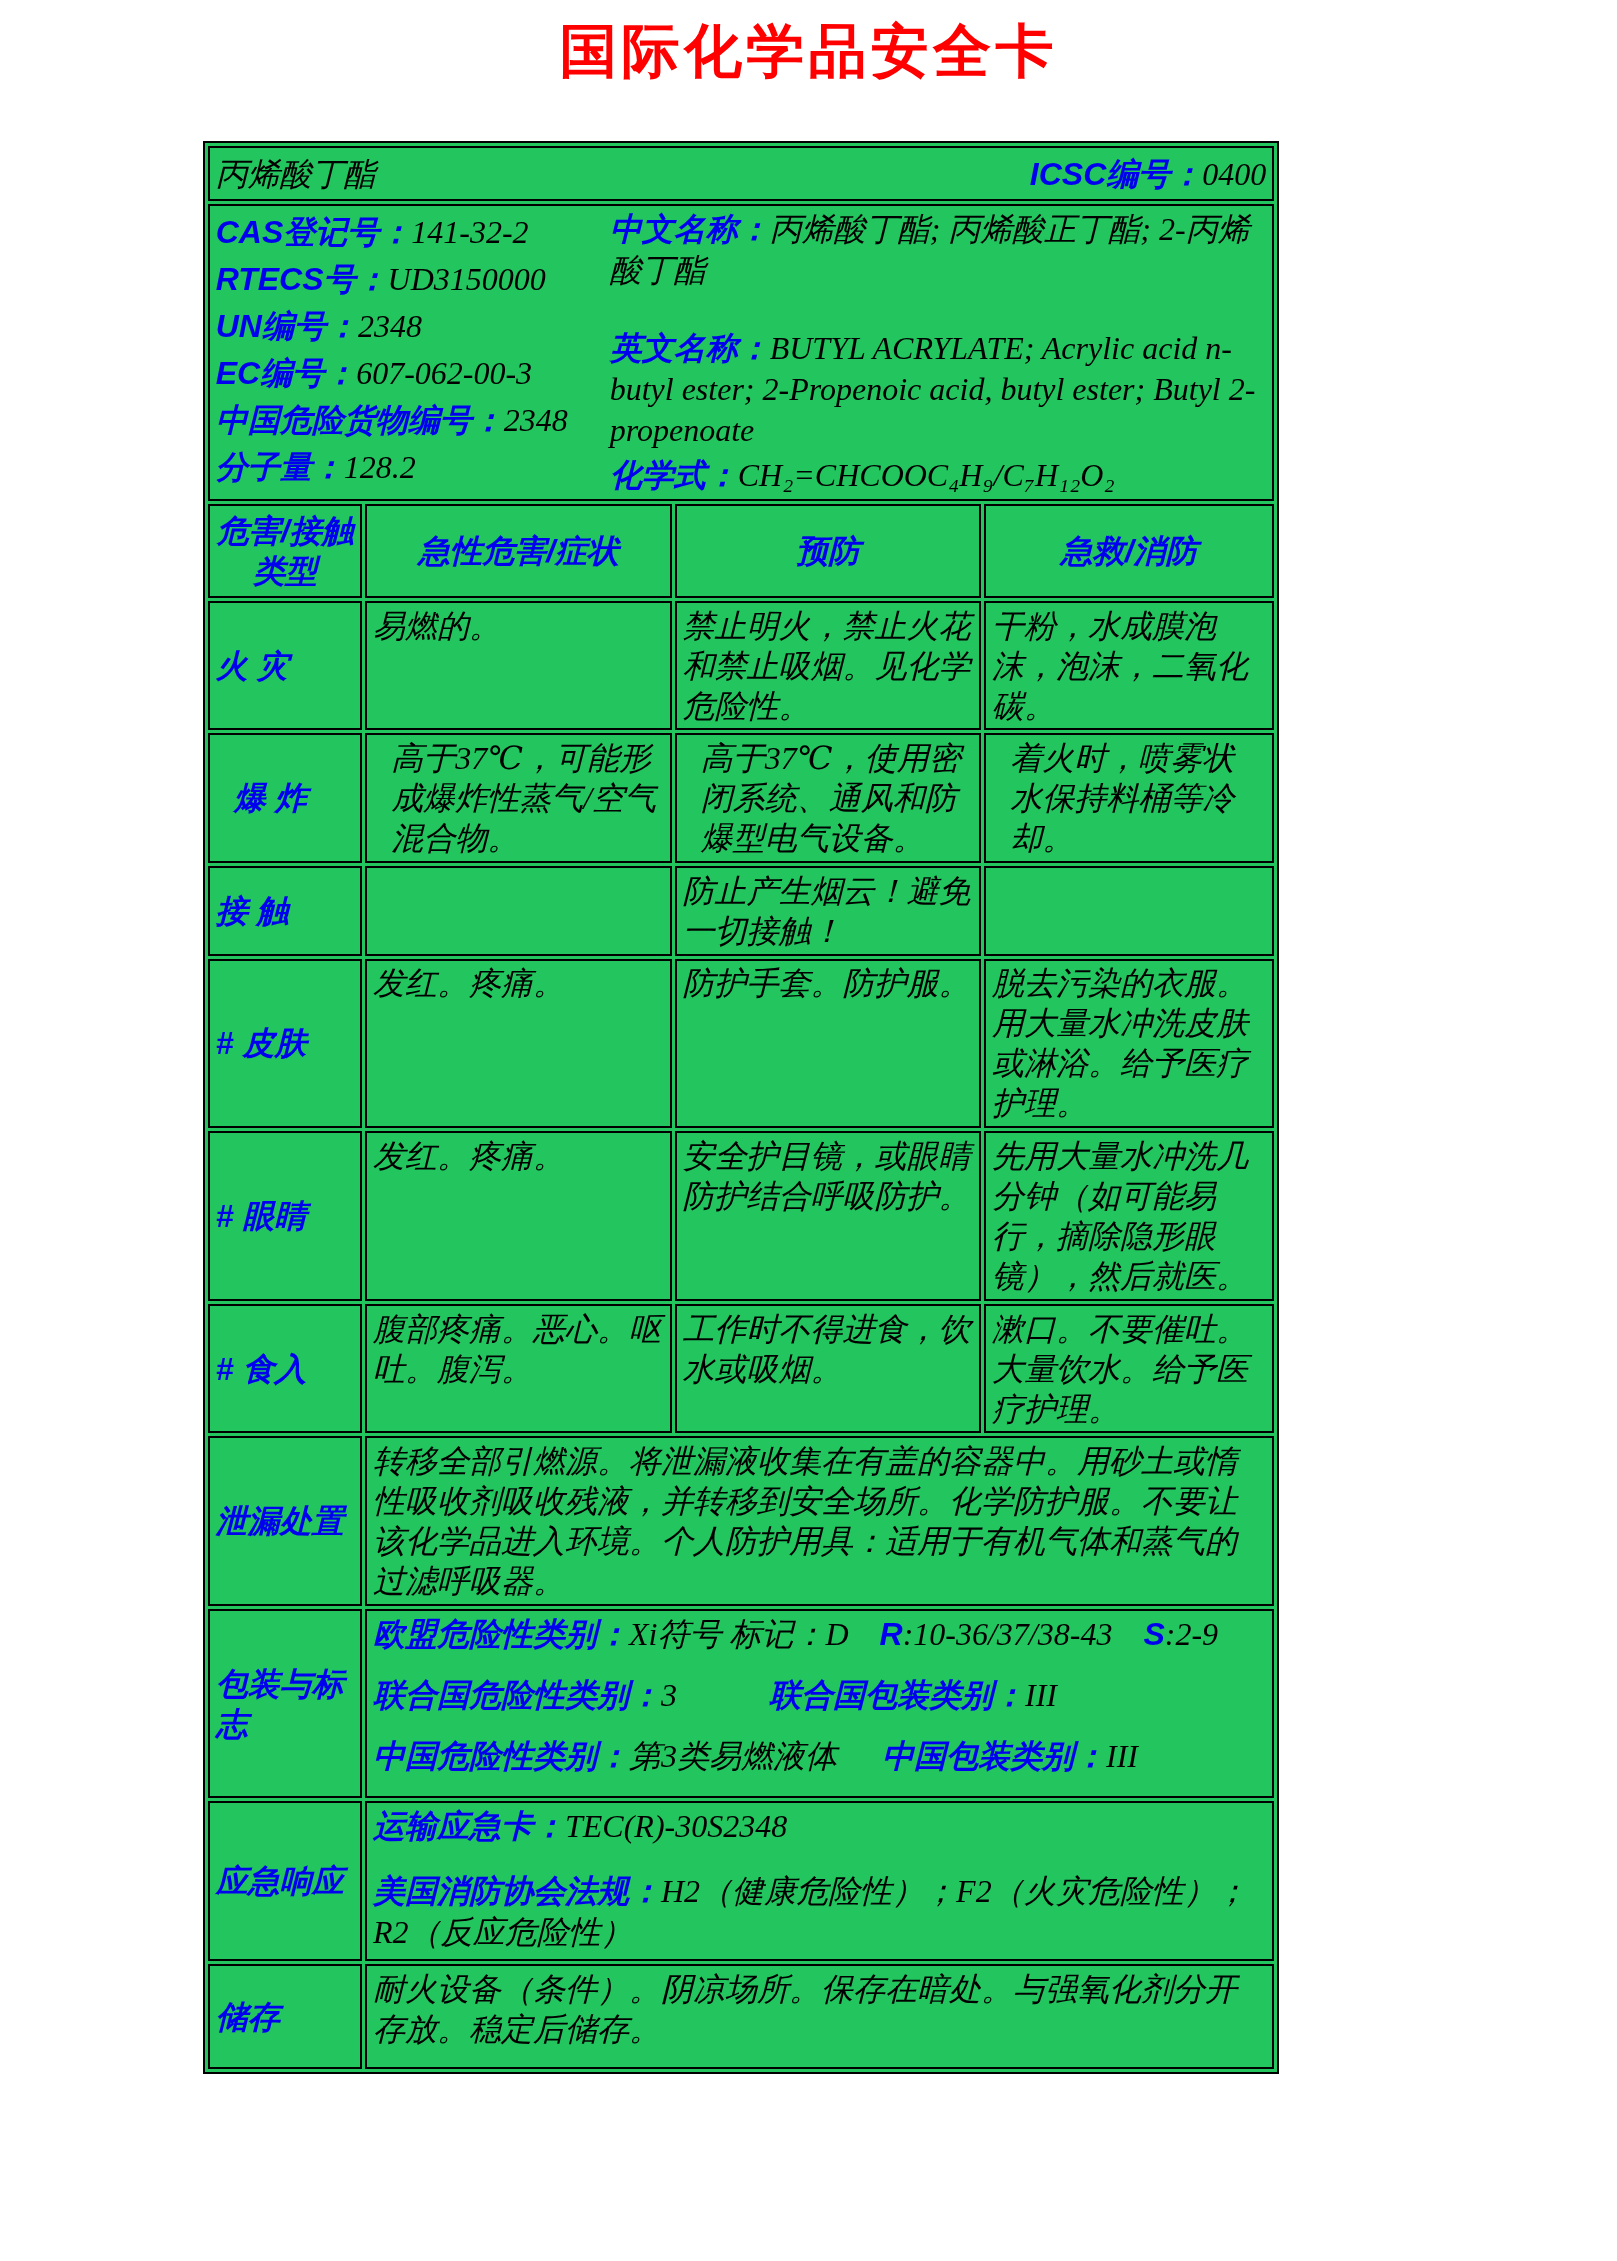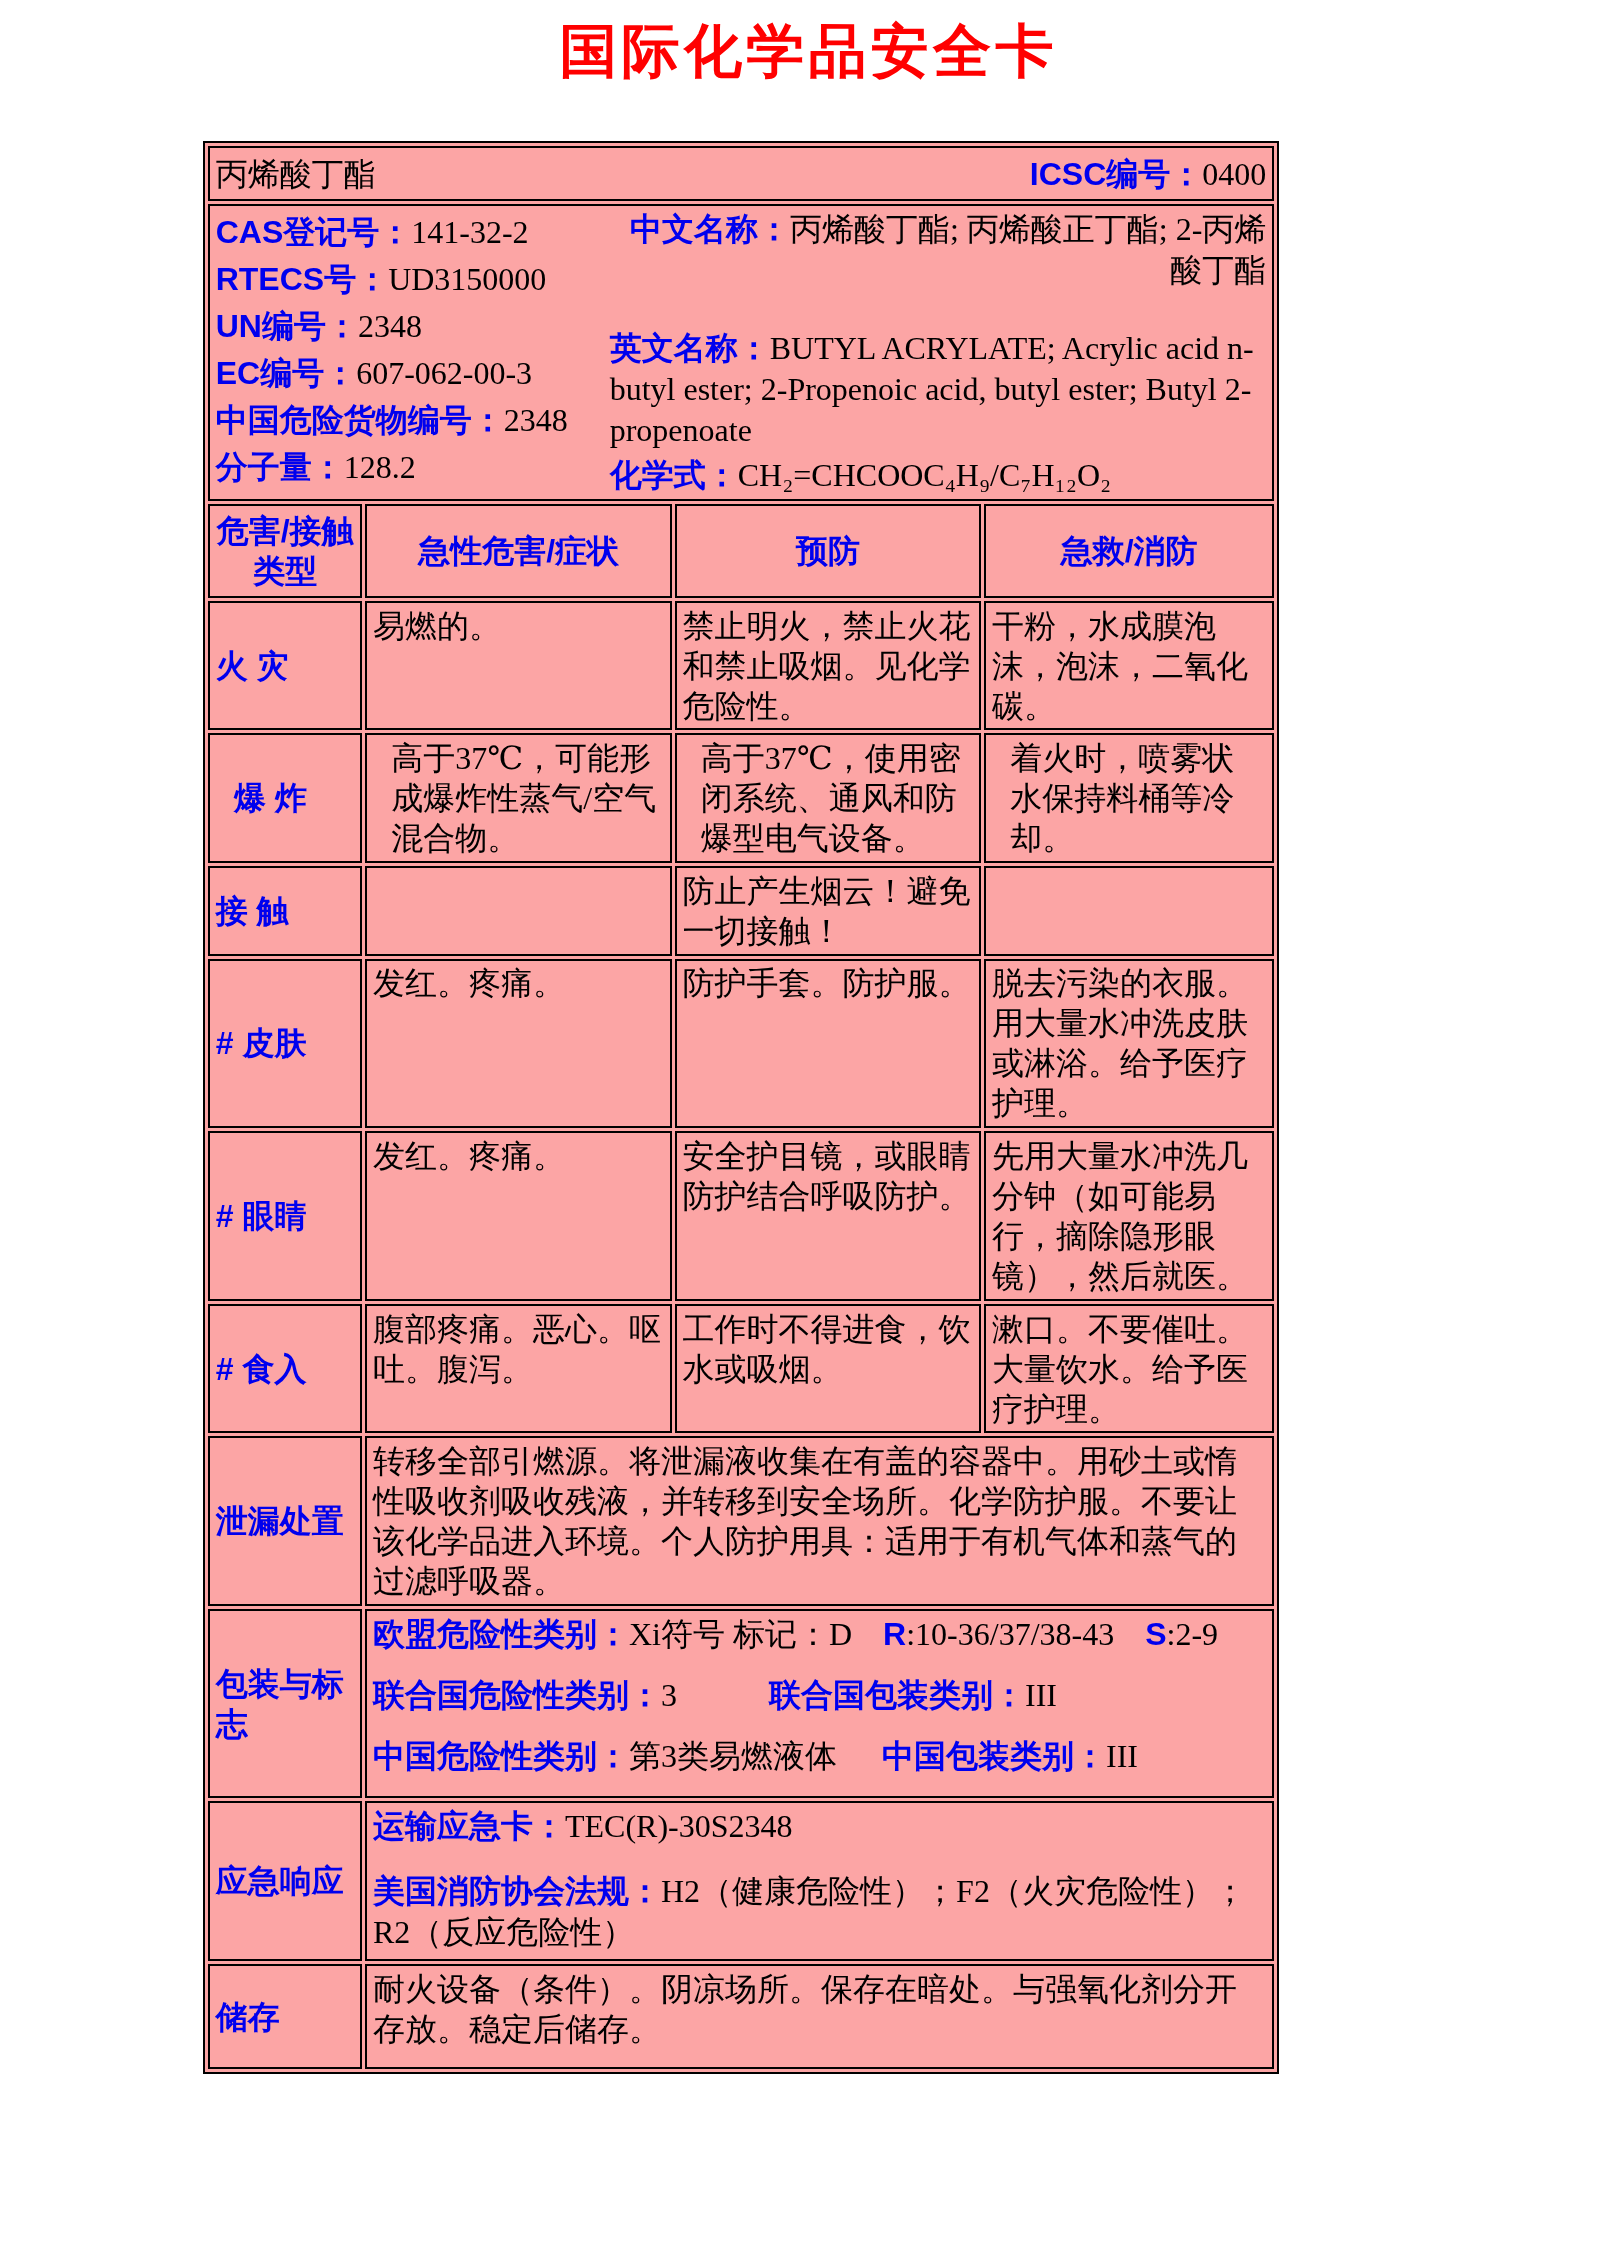--- a/index.html
+++ b/index.html
@@ -10,21 +10,21 @@
   .page-title{
     position:absolute;top:12.8px;left:0;width:100%;
     text-align:center;font-size:58px;font-weight:bold;letter-spacing:4.3px;
     color:var(--title-red,#ff0000);
     font-family:"Liberation Serif","DejaVu Serif",serif;
     margin:0;
   }
   table.card{
     position:absolute;left:203px;top:141px;width:1076px;
     border:2.8px solid #000;border-collapse:separate;border-spacing:3.5px;
-    table-layout:fixed;background:#fca5a5;
+    table-layout:fixed;background:#22c55e;font-style:italic;
   }
   td{
     border:2.1px solid #000;box-sizing:border-box;
     padding:2.8px 5.7px;vertical-align:top;
     font-size:32px;line-height:40px;color:#000;
     word-break:break-word;overflow:hidden;
   }
   .blue{
     color:var(--accent-blue,#0000ee);font-weight:bold;
     font-family:"Liberation Sans","DejaVu Sans",sans-serif;
@@ -32,21 +32,21 @@
   
   td.r1{height:55px;vertical-align:middle;}
   .r1-flex{display:flex;justify-content:space-between;align-items:baseline;}
   
   td.r2{height:284px;}
   .ident{display:flex;width:100%;}
   .ident-left{width:37.5%;flex:none;}
   .ident-left .iline{line-height:47px;white-space:nowrap;}
   .ident-right{flex:1;min-width:0;}
   .ident-right p{margin:0;line-height:41px;}
-  .ident-right p.cn{margin-bottom:37px;text-align:right;}
+  .ident-right p.cn{margin-bottom:37px;}
   .ident-right p.formula{margin-top:4.3px;}
   
   tr.thead td{
     height:94px;text-align:center;vertical-align:middle;
     font-weight:bold;font-family:"Liberation Sans","DejaVu Sans",sans-serif;
     color:var(--accent-blue,#0000ee);font-size:32px;
   }
   
   td.rowhead{
     text-align:left;vertical-align:middle;

